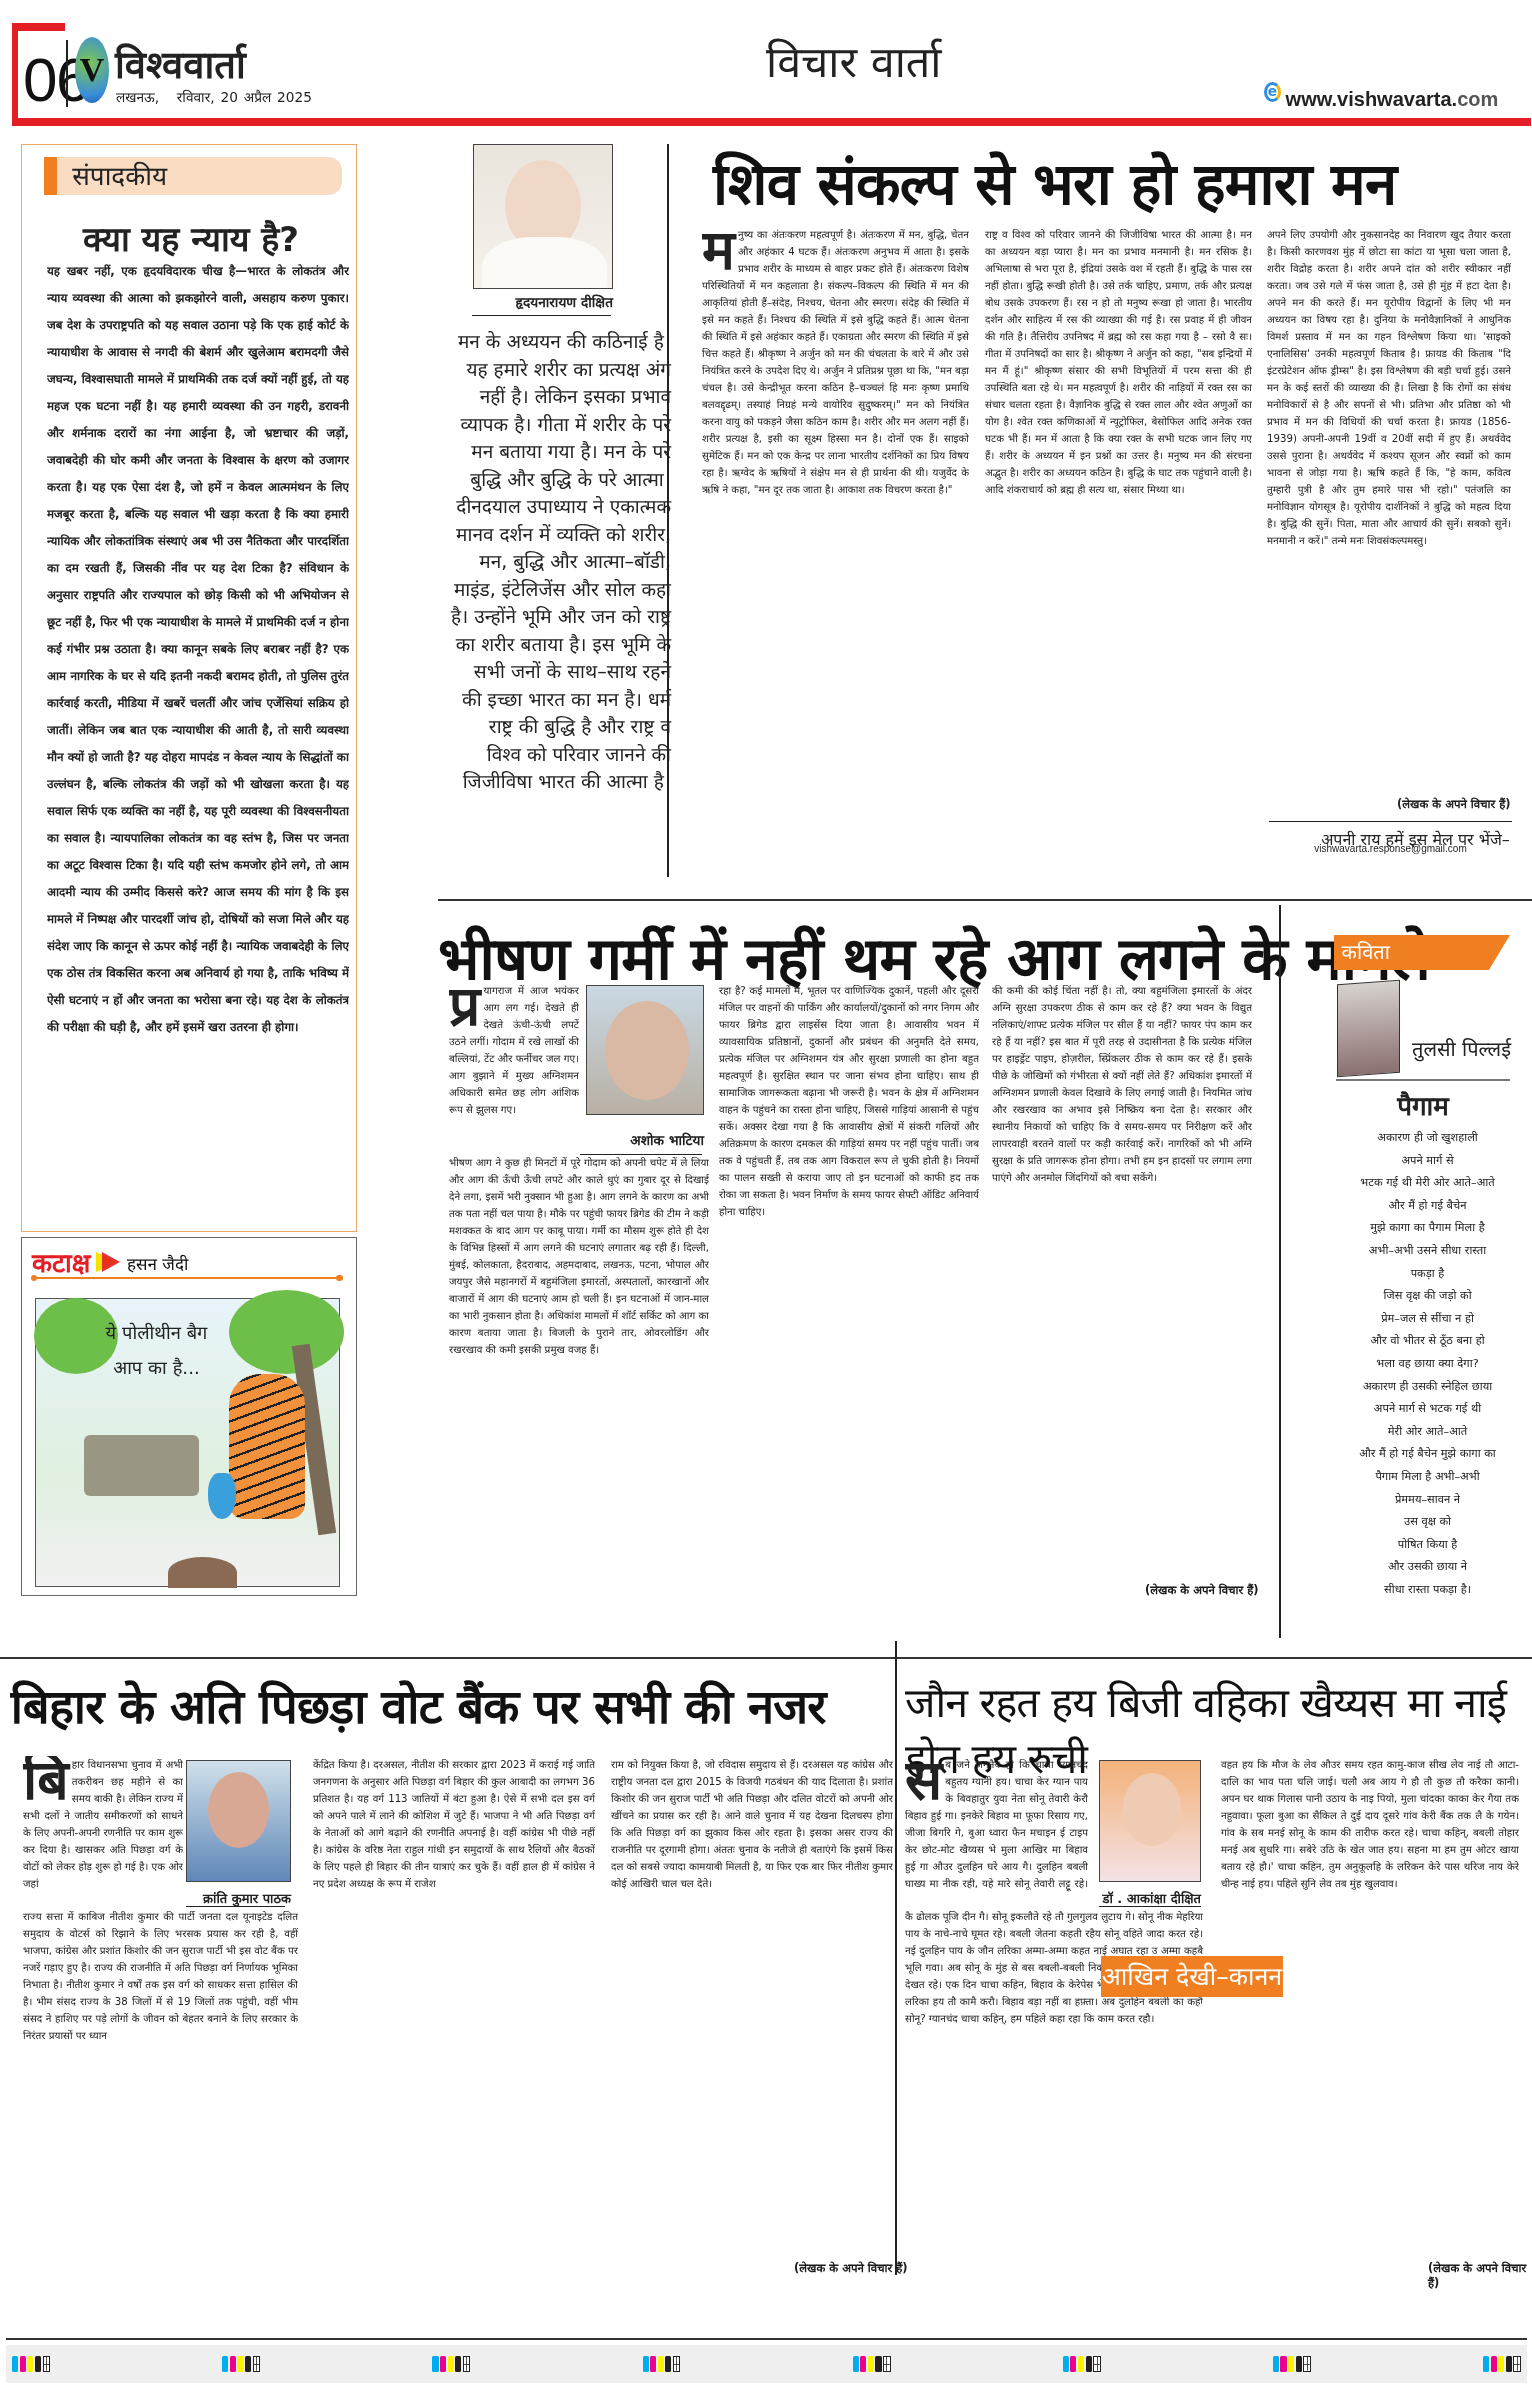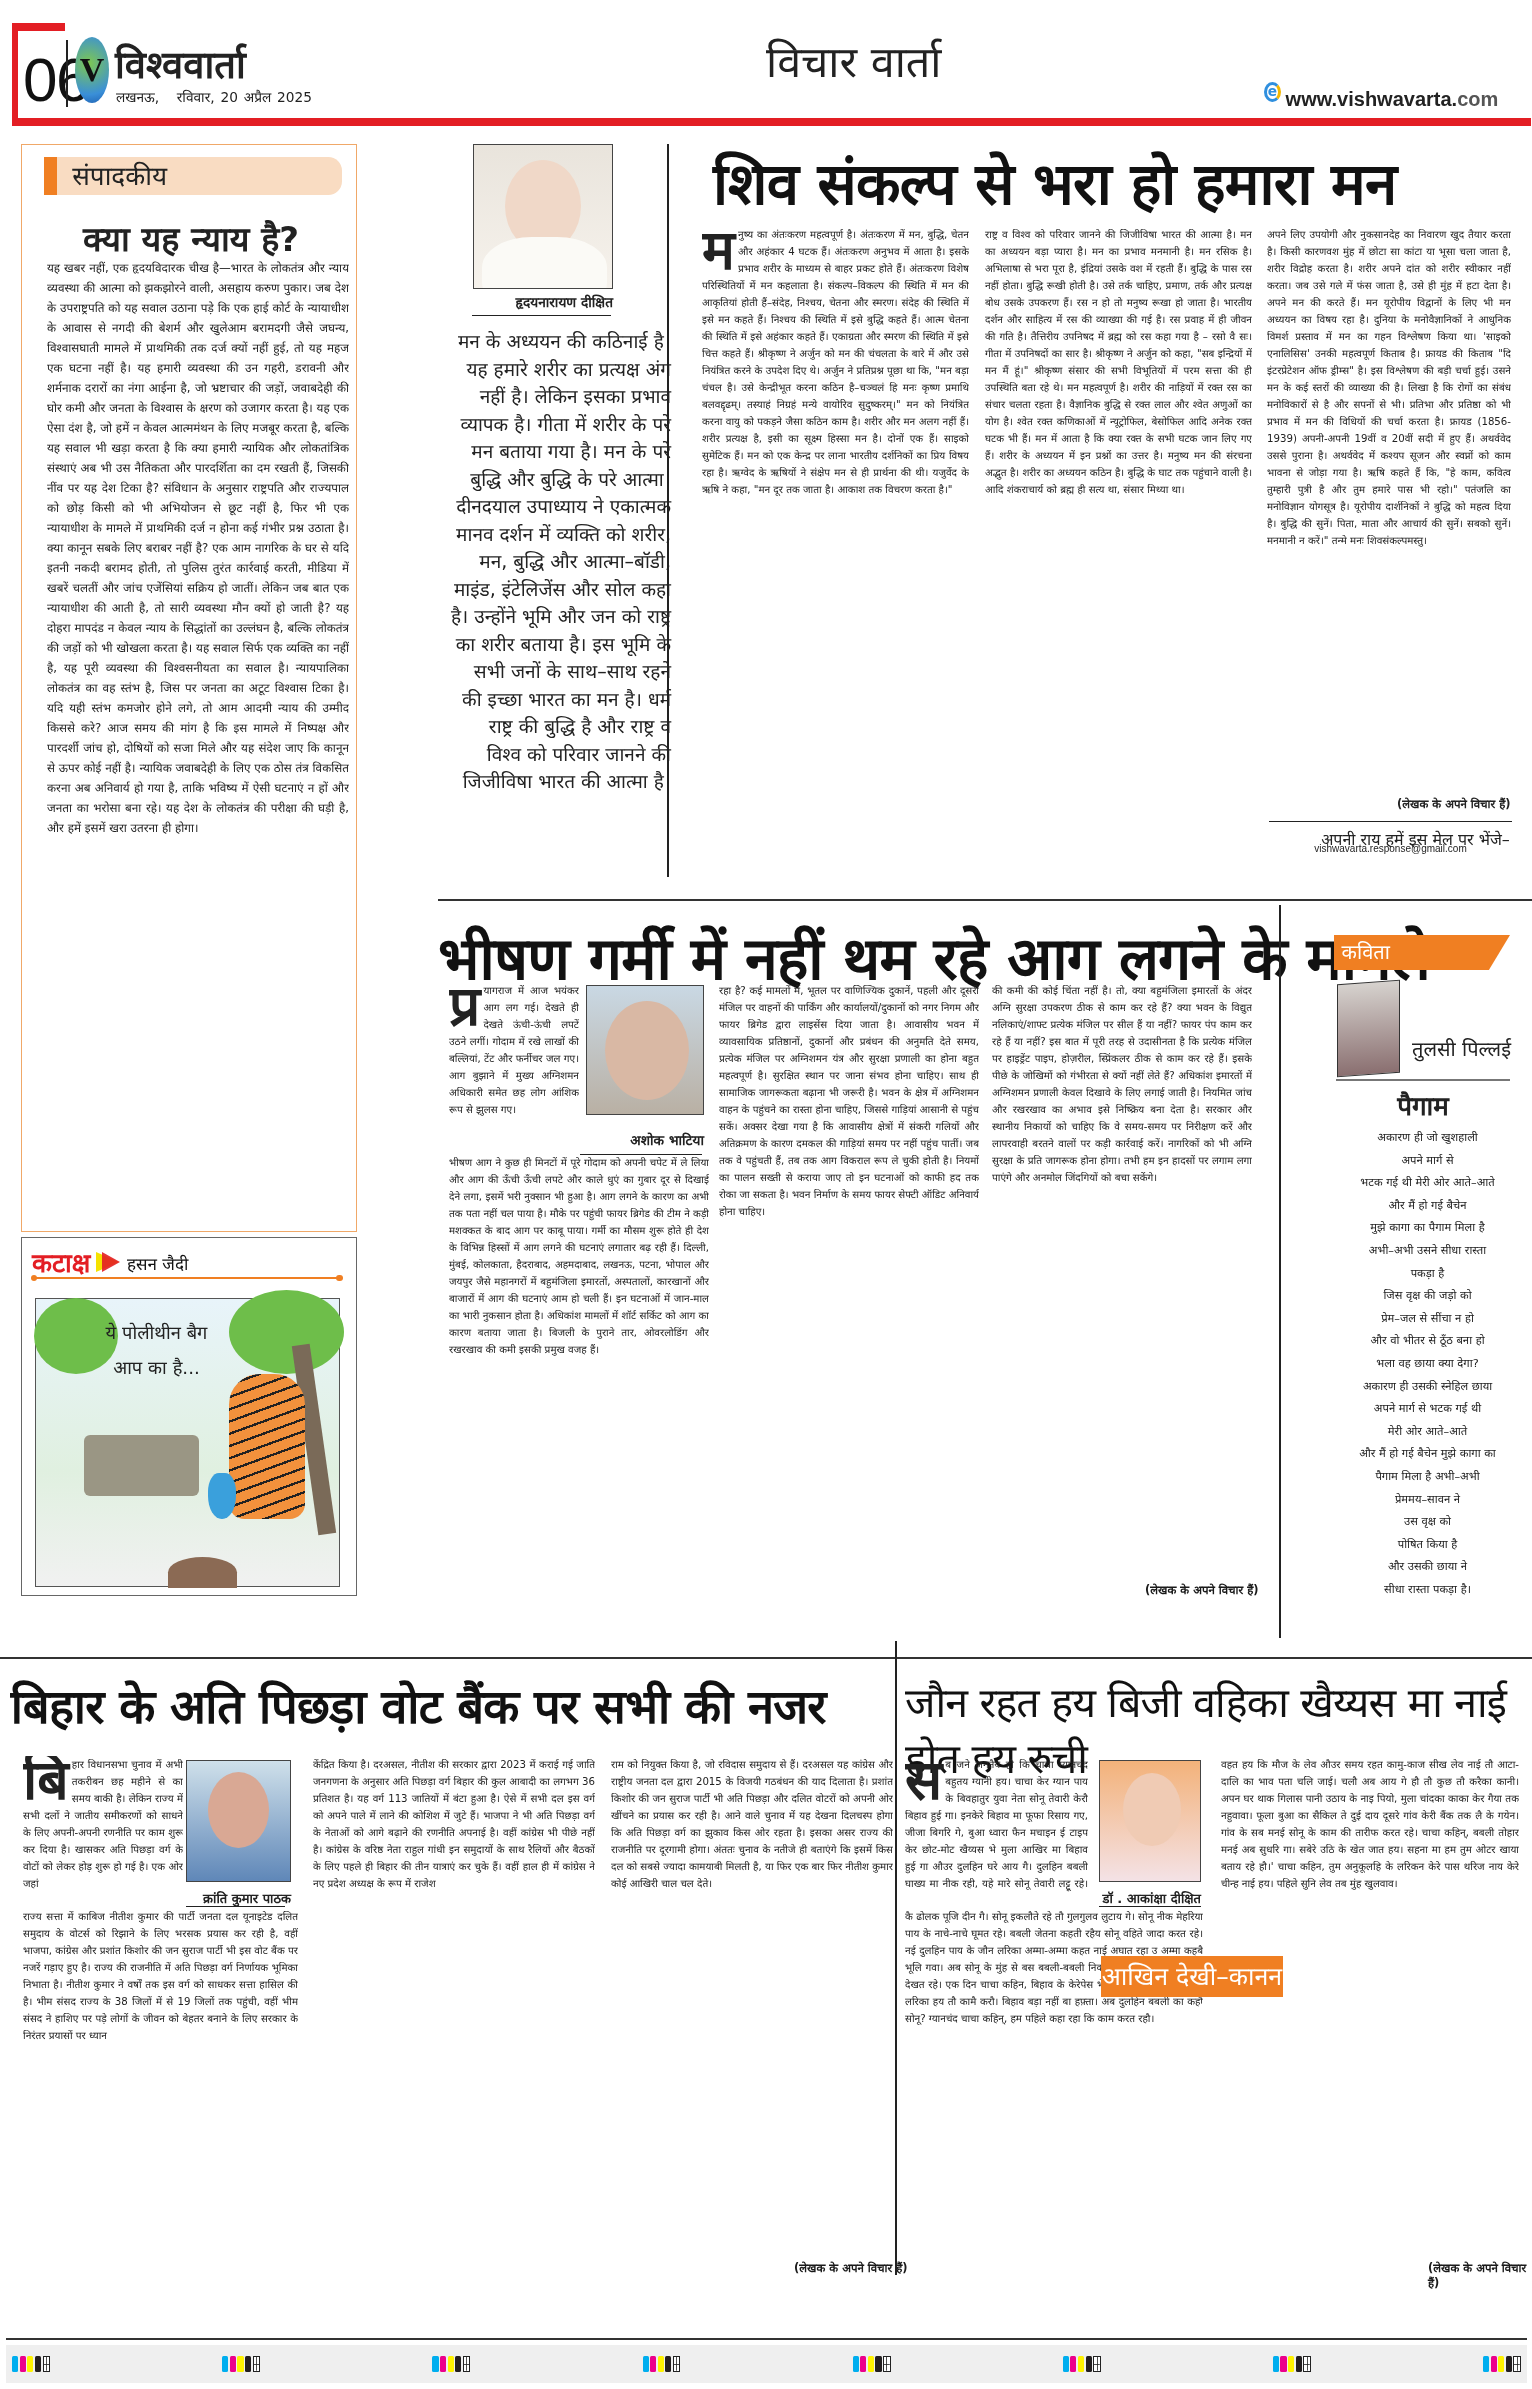--- a/index.html
+++ b/index.html
@@ -18,21 +18,21 @@
   .section-title { left: 766px; top: 30.5px; font-size: 43px; color: #222; }
   .web { left: 1264px; top: 73px; display: flex; align-items: center; gap: 4.6px; }
   .web-icon { width: 17px; height: 20px; border-radius: 50%; border: 3.1px solid #2f8fde; border-right-color: #f2b600; color: #2f8fde; font-weight: 700; font-size: 13.7px; line-height: 13.7px; text-align: center; }
   .web-text { font-family: "Liberation Sans", sans-serif; font-size: 20px; font-weight: 700; color: #222; margin-top: 15px; }
   .web-text .com { color: #555; font-weight: 700; }
 
   
   .editorial { left: 21.4px; top: 144px; width: 336px; height: 1088px; border: 1.5px solid #f0a868; border-top-color: #f0a868; }
   .ed-label { left: 44px; top: 157px; width: 298px; height: 38px; background: #f9dcc2; border-radius: 0 13.7px 13.7px 0; border-left: 13.7px solid #f07f22; font-size: 26px; padding-left: 15.3px; line-height: 38px; color: #222; }
   .ed-title { left: 30.5px; top: 215px; width: 321px; text-align: center; font-size: 34px; font-weight: 700; color: #222; }
-  .ed-body { left: 47px; top: 258px; width: 302px; height: 962px; font-size: 11.8px; line-height: 20px; text-align: justify; overflow: hidden; color: #222; }
+  .ed-body { left: 47px; top: 258px; width: 302px; height: 962px; font-size: 11.8px; line-height: 27px; text-align: justify; overflow: hidden; color: #222; font-weight: bold; }
 
   
   .kataksh { left: 21.4px; top: 1237px; width: 336px; height: 359px; border: 1.5px solid #666; }
   .kat-label { left: 32px; top: 1244px; font-size: 26px; color: #e31e24; font-weight: 700; }
   .kat-arrow { left: 96px; top: 1252px; width: 0; height: 0; border-top: 10.7px solid transparent; border-bottom: 10.7px solid transparent; border-left: 23px solid #f5e200; }
   .kat-arrow2 { left: 102px; top: 1252px; width: 0; height: 0; border-top: 10.7px solid transparent; border-bottom: 10.7px solid transparent; border-left: 18.3px solid #e31e24; opacity: .9; }
   .kat-author { left: 127px; top: 1252px; font-size: 17px; color: #111; }
   .kat-rule { left: 32px; top: 1277px; width: 309px; height: 1.5px; background: #f07f22; }
   .kat-rule::before, .kat-rule::after { content: ""; position: absolute; top: -2.3px; width: 6.1px; height: 6.1px; border-radius: 50%; background: #f07f22; }
   .kat-rule::before { left: -1.5px; } .kat-rule::after { right: -1.5px; }

